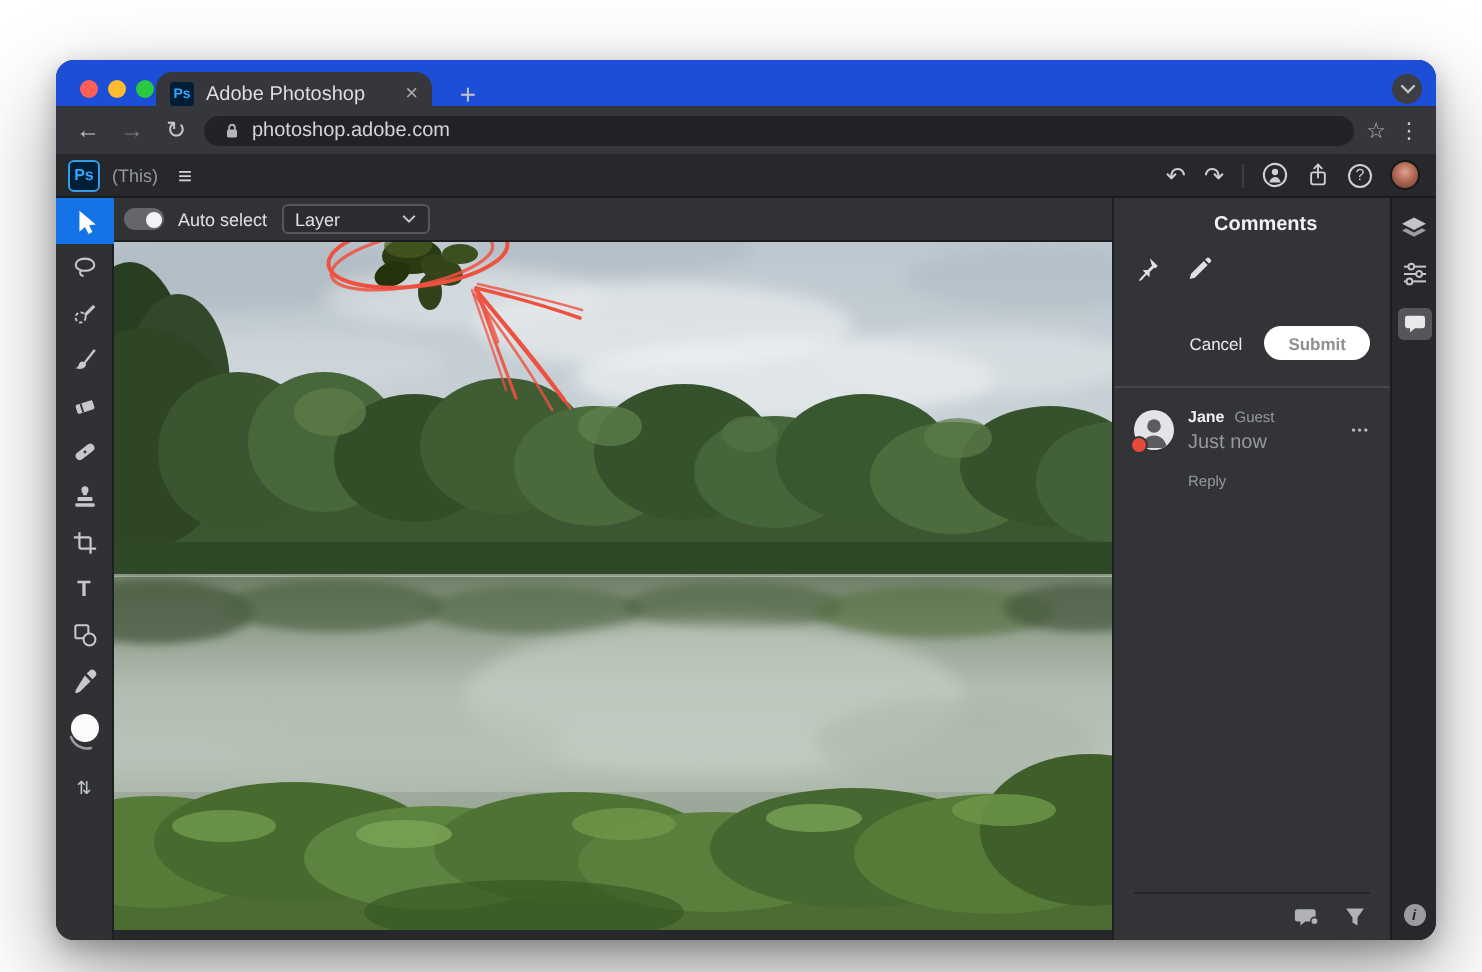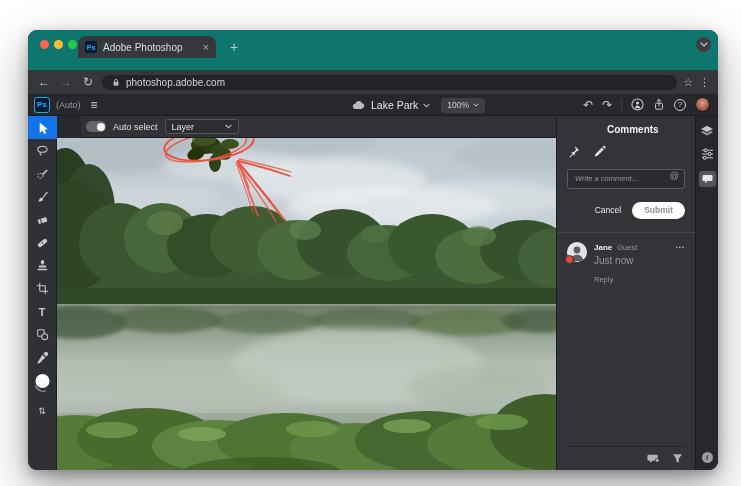--- a/index.html
+++ b/index.html
@@ -7,21 +7,21 @@
   body { font-family: "Liberation Sans", sans-serif; background: #ffffff; position: relative; overflow: hidden; }
 
   .window {
     position: absolute; left: 28px; top: 30px; width: 690px; height: 440px;
     border-radius: 9px; overflow: hidden;
     box-shadow: 0 18px 45px rgba(0,0,0,.38), 0 4px 12px rgba(0,0,0,.25);
     display: flex; flex-direction: column; background: #26282c;
   }
 
   
-  .tabstrip { height: 40px; background: #0f766e; position: relative; flex: 0 0 auto; }
+  .tabstrip { height: 23px; background: #1d4ed8; position: relative; flex: 0 0 auto; }
   .lights { position: absolute; left: 12px; top: 10px; display: flex; gap: 5px; }
   .light { width: 9px; height: 9px; border-radius: 50%; }
   .tab { position: absolute; left: 50px; top: 6px; width: 138px; height: 22px;
          background: #35373c; border-radius: 8px 8px 0 0; display: flex; align-items: center; padding: 0 7px; gap: 6px; }
   .favicon { width: 12px; height: 12px; border-radius: 2px; background: #001e36; color: #31a8ff;
              font-size: 7px; font-weight: bold; display: flex; align-items: center; justify-content: center; flex: 0 0 auto; }
   .tab-title { color: #dcdde0; font-size: 10px; flex: 1 1 auto; white-space: nowrap; overflow: hidden; }
   .tab-close { color: #a9abaf; font-size: 11px; line-height: 1; }
   .newtab { position: absolute; left: 196px; top: 7px; width: 20px; height: 20px; color: #c3c4c7;
             font-size: 14px; display: flex; align-items: center; justify-content: center; }
@@ -64,21 +64,21 @@
   .toolrail { width: 29px; background: #2f3135; border-right: 1px solid #1e1f22; display: flex; flex-direction: column; align-items: center; flex: 0 0 auto; }
   .tool { width: 29px; height: 23px; display: flex; align-items: center; justify-content: center; flex: 0 0 auto; }
   .tool.sel { background: #1473e6; }
   .tool svg { display: block; }
   .tool-t { color: #c7c8cb; font-size: 11px; font-weight: bold; }
   .tool-swap { color: #c7c8cb; font-size: 9px; }
   .tool-color { height: 30px; }
 
   .canvas-col { width: 499px; display: flex; flex-direction: column; flex: 0 0 auto; }
   .optionsbar { height: 22px; background: #303236; border-bottom: 1px solid #1c1d20;
-                display: flex; align-items: center; padding: 0 5px; gap: 7px; flex: 0 0 auto; margin-left: 24px; }
+                display: flex; align-items: center; padding: 0 5px; gap: 7px; flex: 0 0 auto; }
   .toggle { width: 20px; height: 11px; border-radius: 6px; background: #64666b; position: relative; flex: 0 0 auto; }
   .toggle::after { content: ""; position: absolute; right: 1.5px; top: 1.5px; width: 8px; height: 8px; border-radius: 50%; background: #f2f3f4; }
   .opt-label { color: #dfe0e2; font-size: 9px; }
   .layer-select { height: 15px; width: 74px; border: 1px solid #55575c; border-radius: 3px; background: #2b2d31;
                   color: #dfe0e2; font-size: 9px; display: flex; align-items: center; justify-content: space-between; padding: 0 6px; }
   .photo { flex: 1 1 auto; min-height: 0; }
   .photo svg { display: block; width: 499px; height: 344px; }
 
   
   .panel { width: 139px; background: #323438; border-left: 1px solid #1e1f22; display: flex; flex-direction: column; padding: 8px 10px 0; flex: 0 0 auto; }
@@ -89,21 +89,21 @@
                     color: #c9cacd; font-size: 7.5px; font-style: italic; padding: 0 16px 0 7px; outline: none;
                     font-family: "Liberation Sans", sans-serif; }
   .composer input::placeholder { color: #96989c; }
   .at { position: absolute; right: 6px; top: 4px; color: #9b9da1; font-size: 9px; }
   .btn-row { display: flex; justify-content: flex-end; align-items: center; gap: 11px; margin-top: 13px; }
   .cancel { color: #e8e9ea; font-size: 8.5px; font-weight: normal; }
   .submit { height: 17px; padding: 0 12px; border-radius: 9px; background: #ffffff; color: #8e9094;
             font-size: 8.5px; font-weight: bold; display: flex; align-items: center; }
   .hr { height: 1px; background: rgba(255,255,255,.09); margin: 13px -10px 0; }
   .card { padding-top: 9px; }
-  .card-head { display: flex; align-items: flex-start; gap: 7px; }
+  .card-head { display: flex; align-items: center; gap: 7px; }
   .avatar-wrap { position: relative; width: 20px; height: 20px; flex: 0 0 auto; }
   .avatar-jane { width: 20px; height: 20px; border-radius: 50%; background: #e3e4e6; overflow: hidden; }
   .badge { position: absolute; left: -2px; bottom: -2px; width: 9px; height: 9px; border-radius: 50%;
            background: #e5493a; border: 1.5px solid #323438; }
   .name-col { flex: 1 1 auto; padding-top: 1px; }
   .name-line { display: flex; align-items: baseline; gap: 5px; }
   .author { color: #f0f1f2; font-size: 8px; font-weight: bold; }
   .role { color: #96989c; font-size: 7.5px; }
   .time { color: #96989c; font-size: 10px; margin-top: 3px; }
   .more { color: #b9bbbe; font-size: 6px; letter-spacing: 1px; padding-top: 2px; }
@@ -153,38 +153,23 @@
         <path d="M5,6.2 V4.6 a2,2 0 0 1 4,0 V6.2" stroke="#b4b6ba" stroke-width="1.3" fill="none"></path>
       </svg>
       <span class="url">photoshop.adobe.com</span>
     </div>
     <span class="star">☆</span>
     <span class="dots">⋮</span>
   </div>
 
   <div class="ps-topbar">
     <span class="ps-logo">Ps</span>
-    <span class="beta">(Auto)</span>
+    <span class="beta">(This)</span>
     <span class="hamburger">≡</span>
 
-    <div class="doc-group">
-      <svg width="14" height="10" viewBox="0 0 14 10">
-        <path d="M3.6,9 a2.6,2.6 0 0 1 -.2,-5.2 a3.4,3.4 0 0 1 6.6,-.5 a2.4,2.4 0 0 1 .6,4.7 l-.8,1 Z" fill="#b9babd"></path>
-      </svg>
-      <span class="doc-name">Lake Park</span>
-      <svg width="7" height="5" viewBox="0 0 8 5">
-          <path d="M1,1 L4,4 L7,1" stroke="#b9babd" stroke-width="1.2" fill="none" stroke-linecap="round"></path>
-        </svg>
-      <div class="zoom-pill">
-        <span>100%</span>
-        <svg width="6" height="4" viewBox="0 0 8 5">
-            <path d="M1,1 L4,4 L7,1" stroke="#cfd0d3" stroke-width="1.3" fill="none" stroke-linecap="round"></path>
-          </svg>
-      </div>
-    </div>
 
     <div class="tb-right">
       <span class="tb-ic">↶</span>
       <span class="tb-ic">↷</span>
       <span class="tb-divider"></span>
       <svg width="13" height="13" viewBox="0 0 14 14">
         <circle cx="7" cy="7" r="6" stroke="#cfd0d3" stroke-width="1.1" fill="none"></circle>
         <circle cx="7" cy="5.4" r="1.7" fill="#cfd0d3"></circle>
         <path d="M3.9,11 c.6,-1.9 1.8,-2.9 3.1,-2.9 s2.5,1 3.1,2.9" fill="#cfd0d3"></path>
       </svg>
@@ -412,24 +397,20 @@
 
       <div class="pin-row">
         <svg width="13" height="13" viewBox="0 0 14 14">
           <path d="M8.6,1.2 L12.8,5.4 L11.5,6.6 L10.8,6.3 L8.5,8.6 L8.3,11.4 L6.8,9.9 L4.1,12.9 L2.6,13.6 L3.3,12.1 L6.1,9.2 L4.6,7.7 L7.4,7.5 L9.7,5.2 L9.4,4.5 Z" fill="#dfe0e2"></path>
         </svg>
         <svg width="13" height="13" viewBox="0 0 14 14">
           <path d="M2,12.4 L2.7,9.6 L9.6,2.7 L11.7,4.8 L4.8,11.7 Z M10.3,2 L11.2,1.1 A0.9,0.9 0 0 1 12.5,1.1 L13.3,1.9 A0.9,0.9 0 0 1 13.3,3.2 L12.4,4.1 Z" fill="#dfe0e2"></path>
         </svg>
       </div>
 
-      <div class="composer">
-        <input type="text" placeholder="Write a comment..." style="">
-        <span class="at">@</span>
-      </div>
 
       <div class="btn-row">
         <span class="cancel">Cancel</span>
         <span class="submit">Submit</span>
       </div>
 
       <div class="hr"></div>
 
       <div class="card">
         <div class="card-head">

